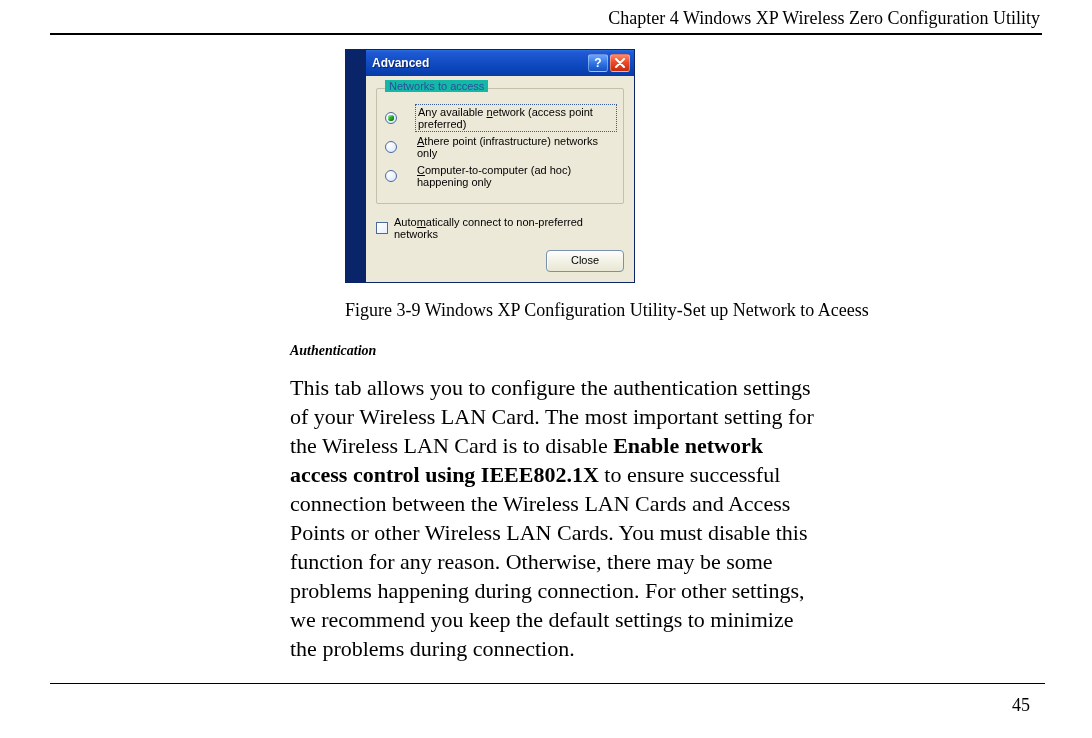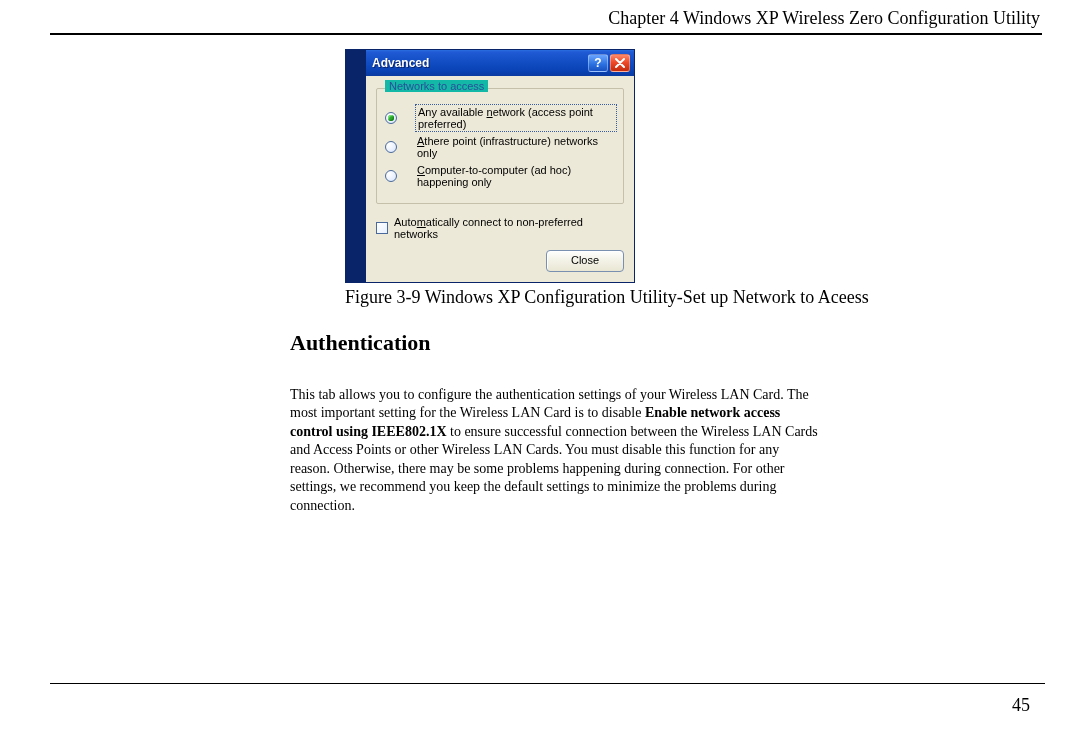--- a/index.html
+++ b/index.html
@@ -165,31 +165,32 @@
     font-size: 11px;
     font-family: Tahoma, Arial, sans-serif;
     text-align: center;
     line-height: 19px;
     box-shadow: inset 1px 1px 0 #fff;
   }
 
   
   .caption {
     font-size: 18px;
-    margin: 4px 0 22px 0;
+    margin: 17px 0 22px 0;
     padding-left: 295px;
   }
   .section-head {
+    font-style: italic;
     font-weight: bold;
+    font-size: 14px;
+    padding-left: 240px;
+    margin-bottom: 14px;
+  }
+  .body-para {
     font-size: 22px;
-    padding-left: 240px;
-    margin-bottom: 30px;
-  }
-  .body-para {
-    font-size: 14px;
     line-height: 1.32;
     padding-left: 240px;
     text-align: left;
     max-width: 770px;
   }
   .body-para b { font-weight: bold; }
   .page-num {
     position: absolute;
     right: 62px;
     bottom: 22px;

